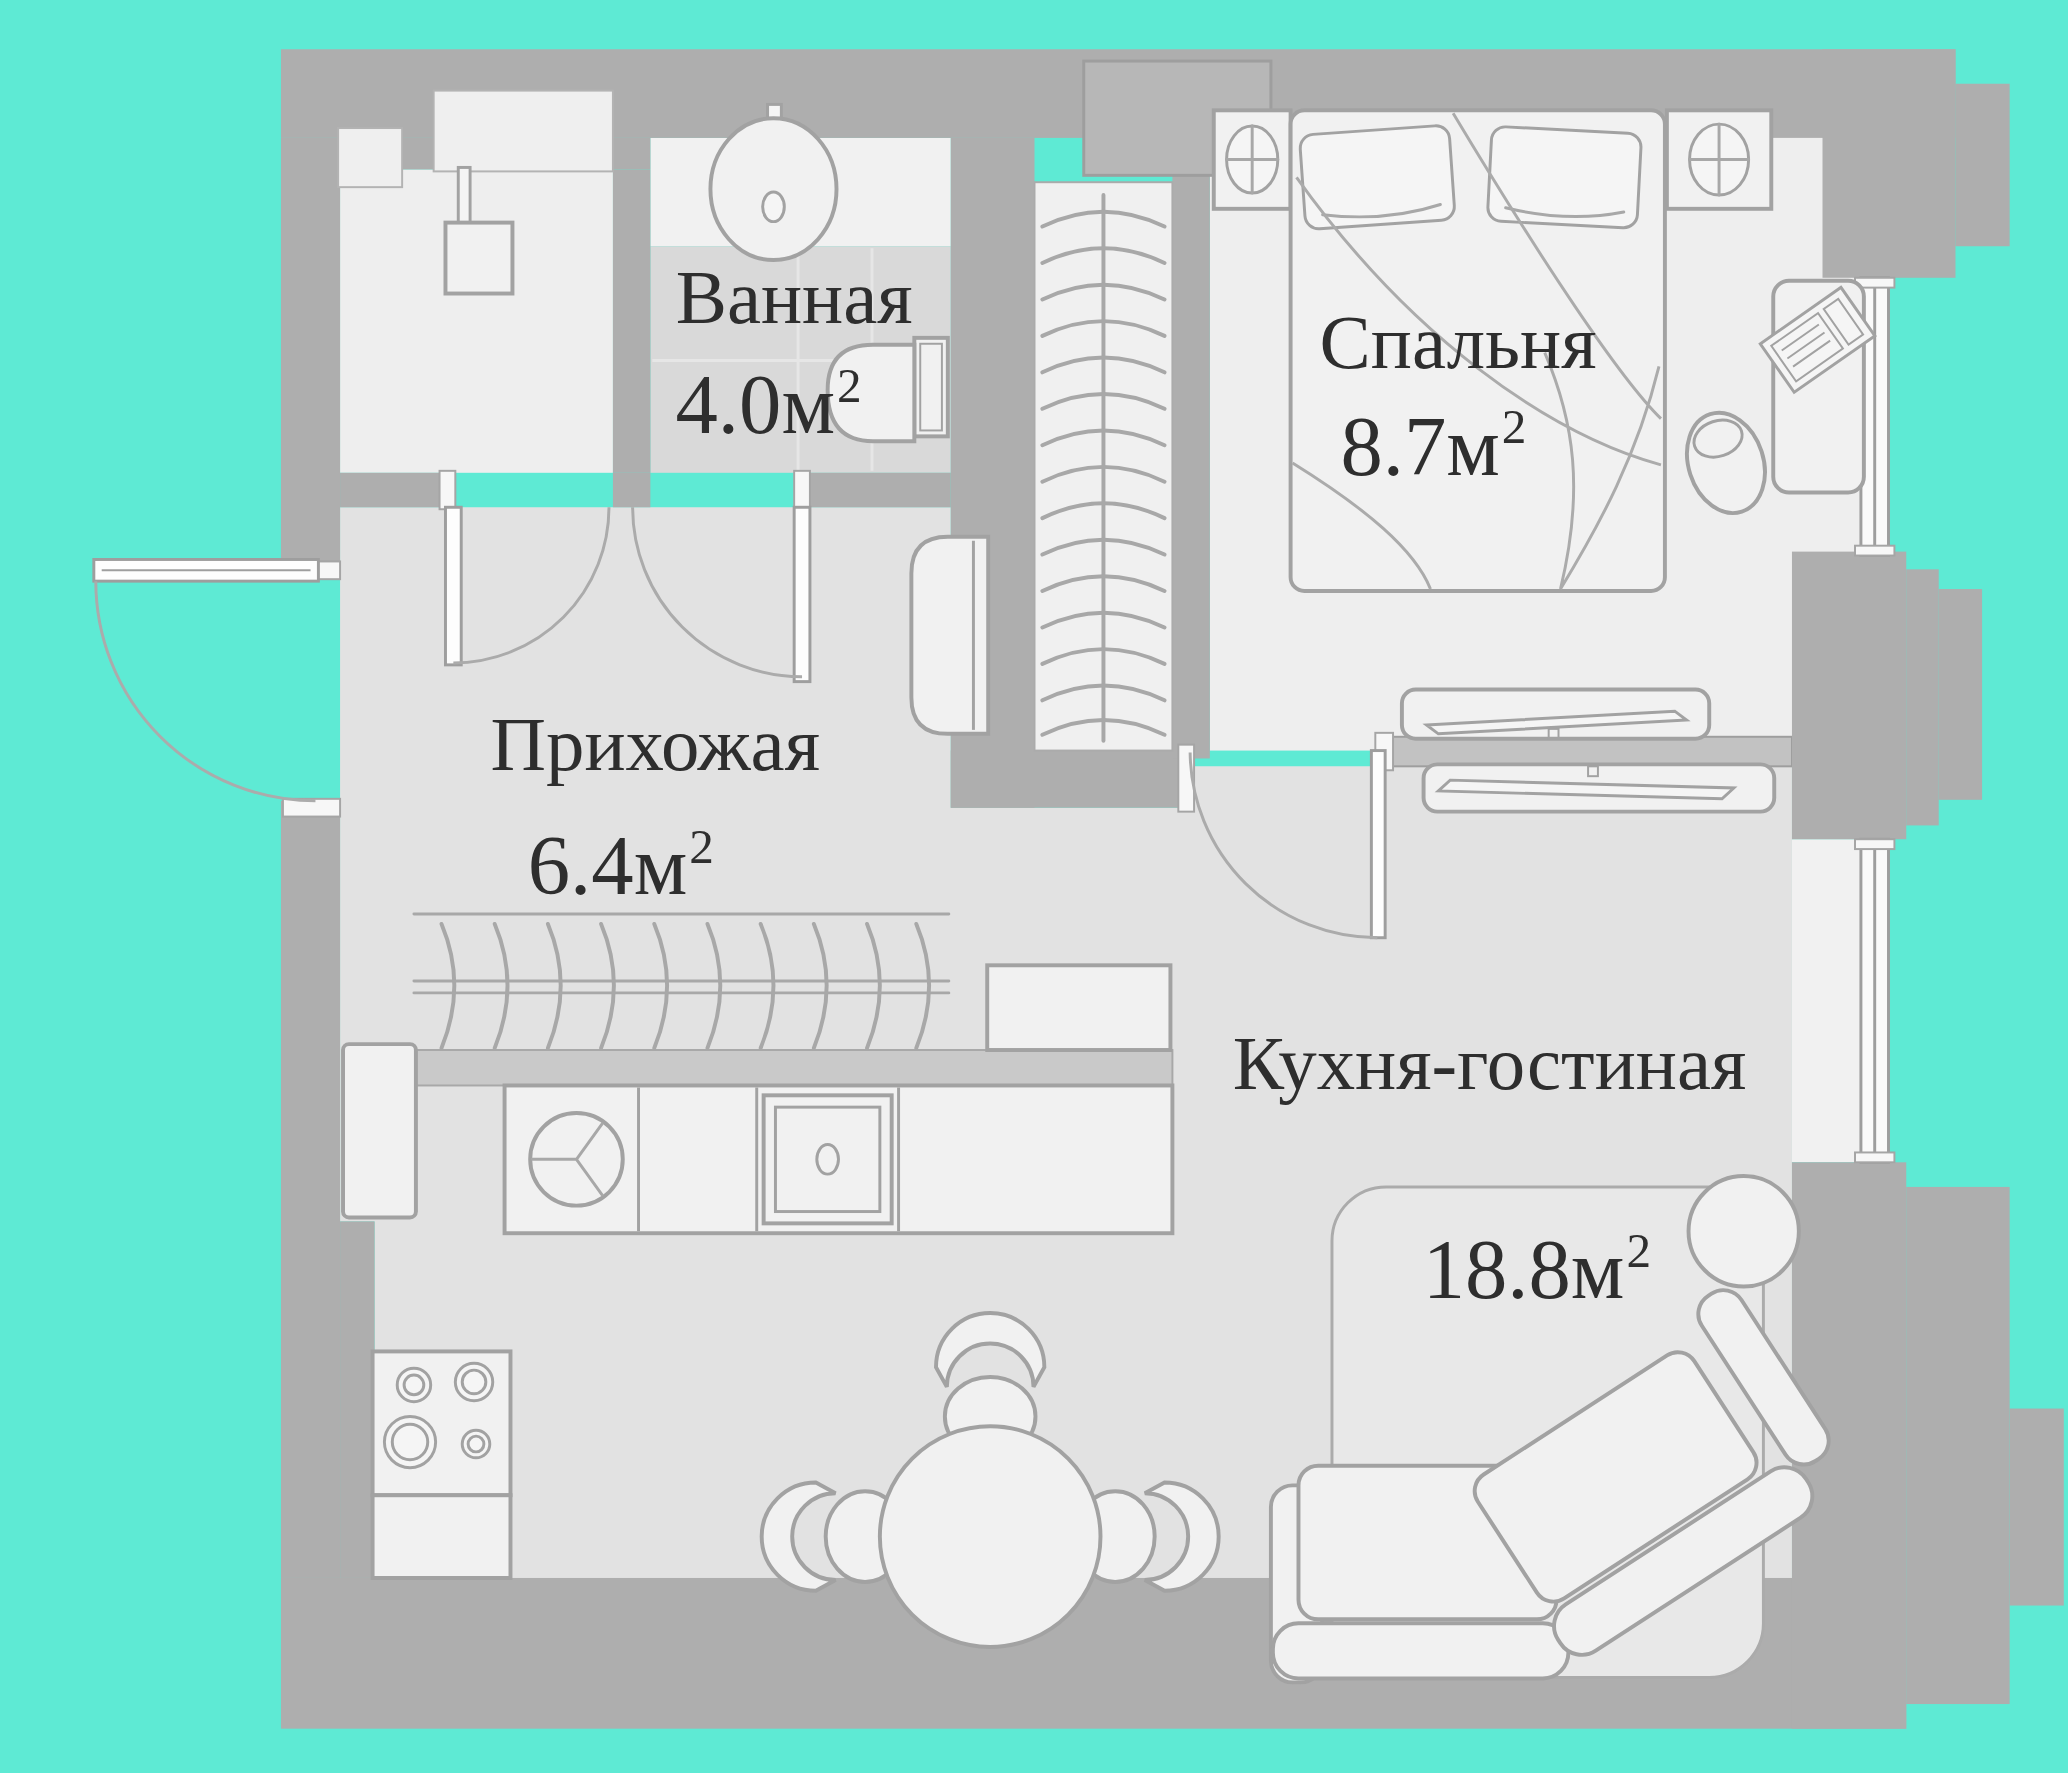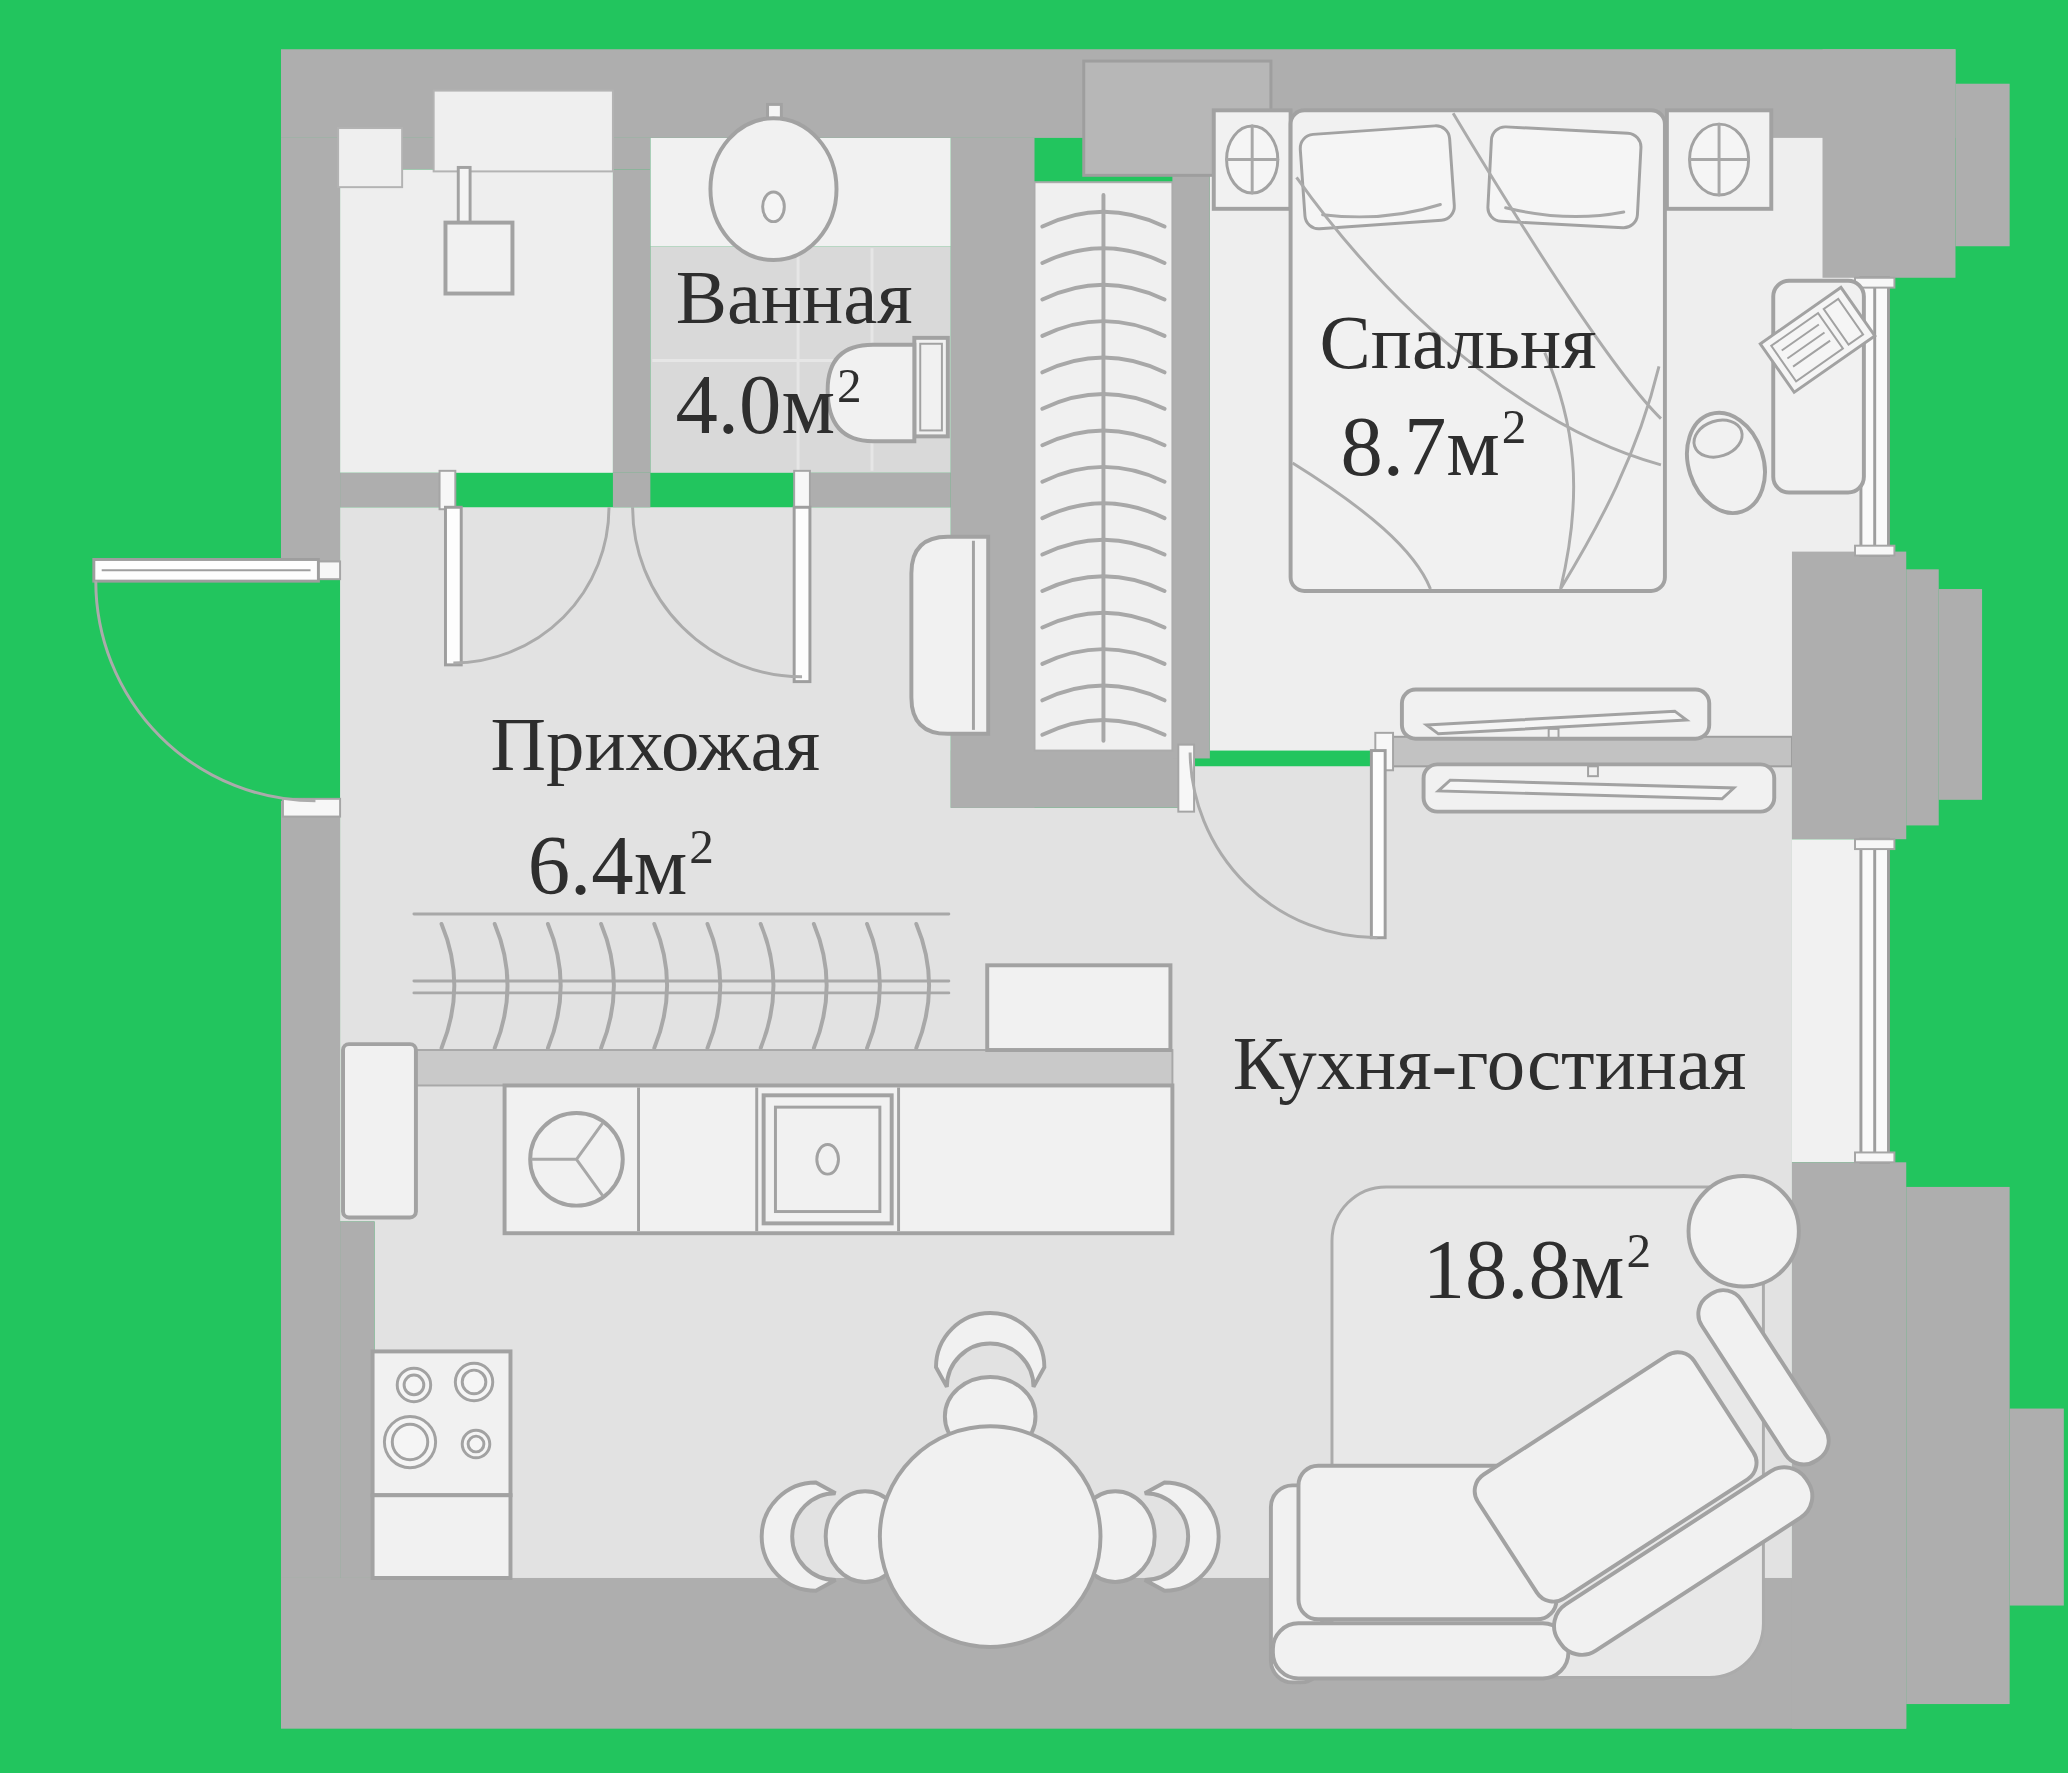--- a/index.html
+++ b/index.html
@@ -1,16 +1,16 @@
 <!DOCTYPE html>
 <html><head>
 <meta charset="utf-8">
 <style>
   html,body{margin:0;padding:0;background:#ffffff;}
-  .stage{width:2069px;height:1773px;position:relative;background:#22c55e;}
+  .stage{width:2069px;height:1773px;position:relative;background:#5eead4;}
   svg{display:block;}
   
   .wall{fill:#aeaeae;}
   .wall2{fill:#c2c2c2;}
   .floor-main{fill:#e2e2e2;}
   .floor-light{fill:#eeeeee;}
   .floor-lighter{fill:#f1f1f1;}
   .tile{fill:#d9d9d9;}
   .furn{fill:#f1f1f1;stroke:#a2a2a2;stroke-width:4;}
   .furn2{fill:#f5f5f5;stroke:#a2a2a2;stroke-width:3;}

